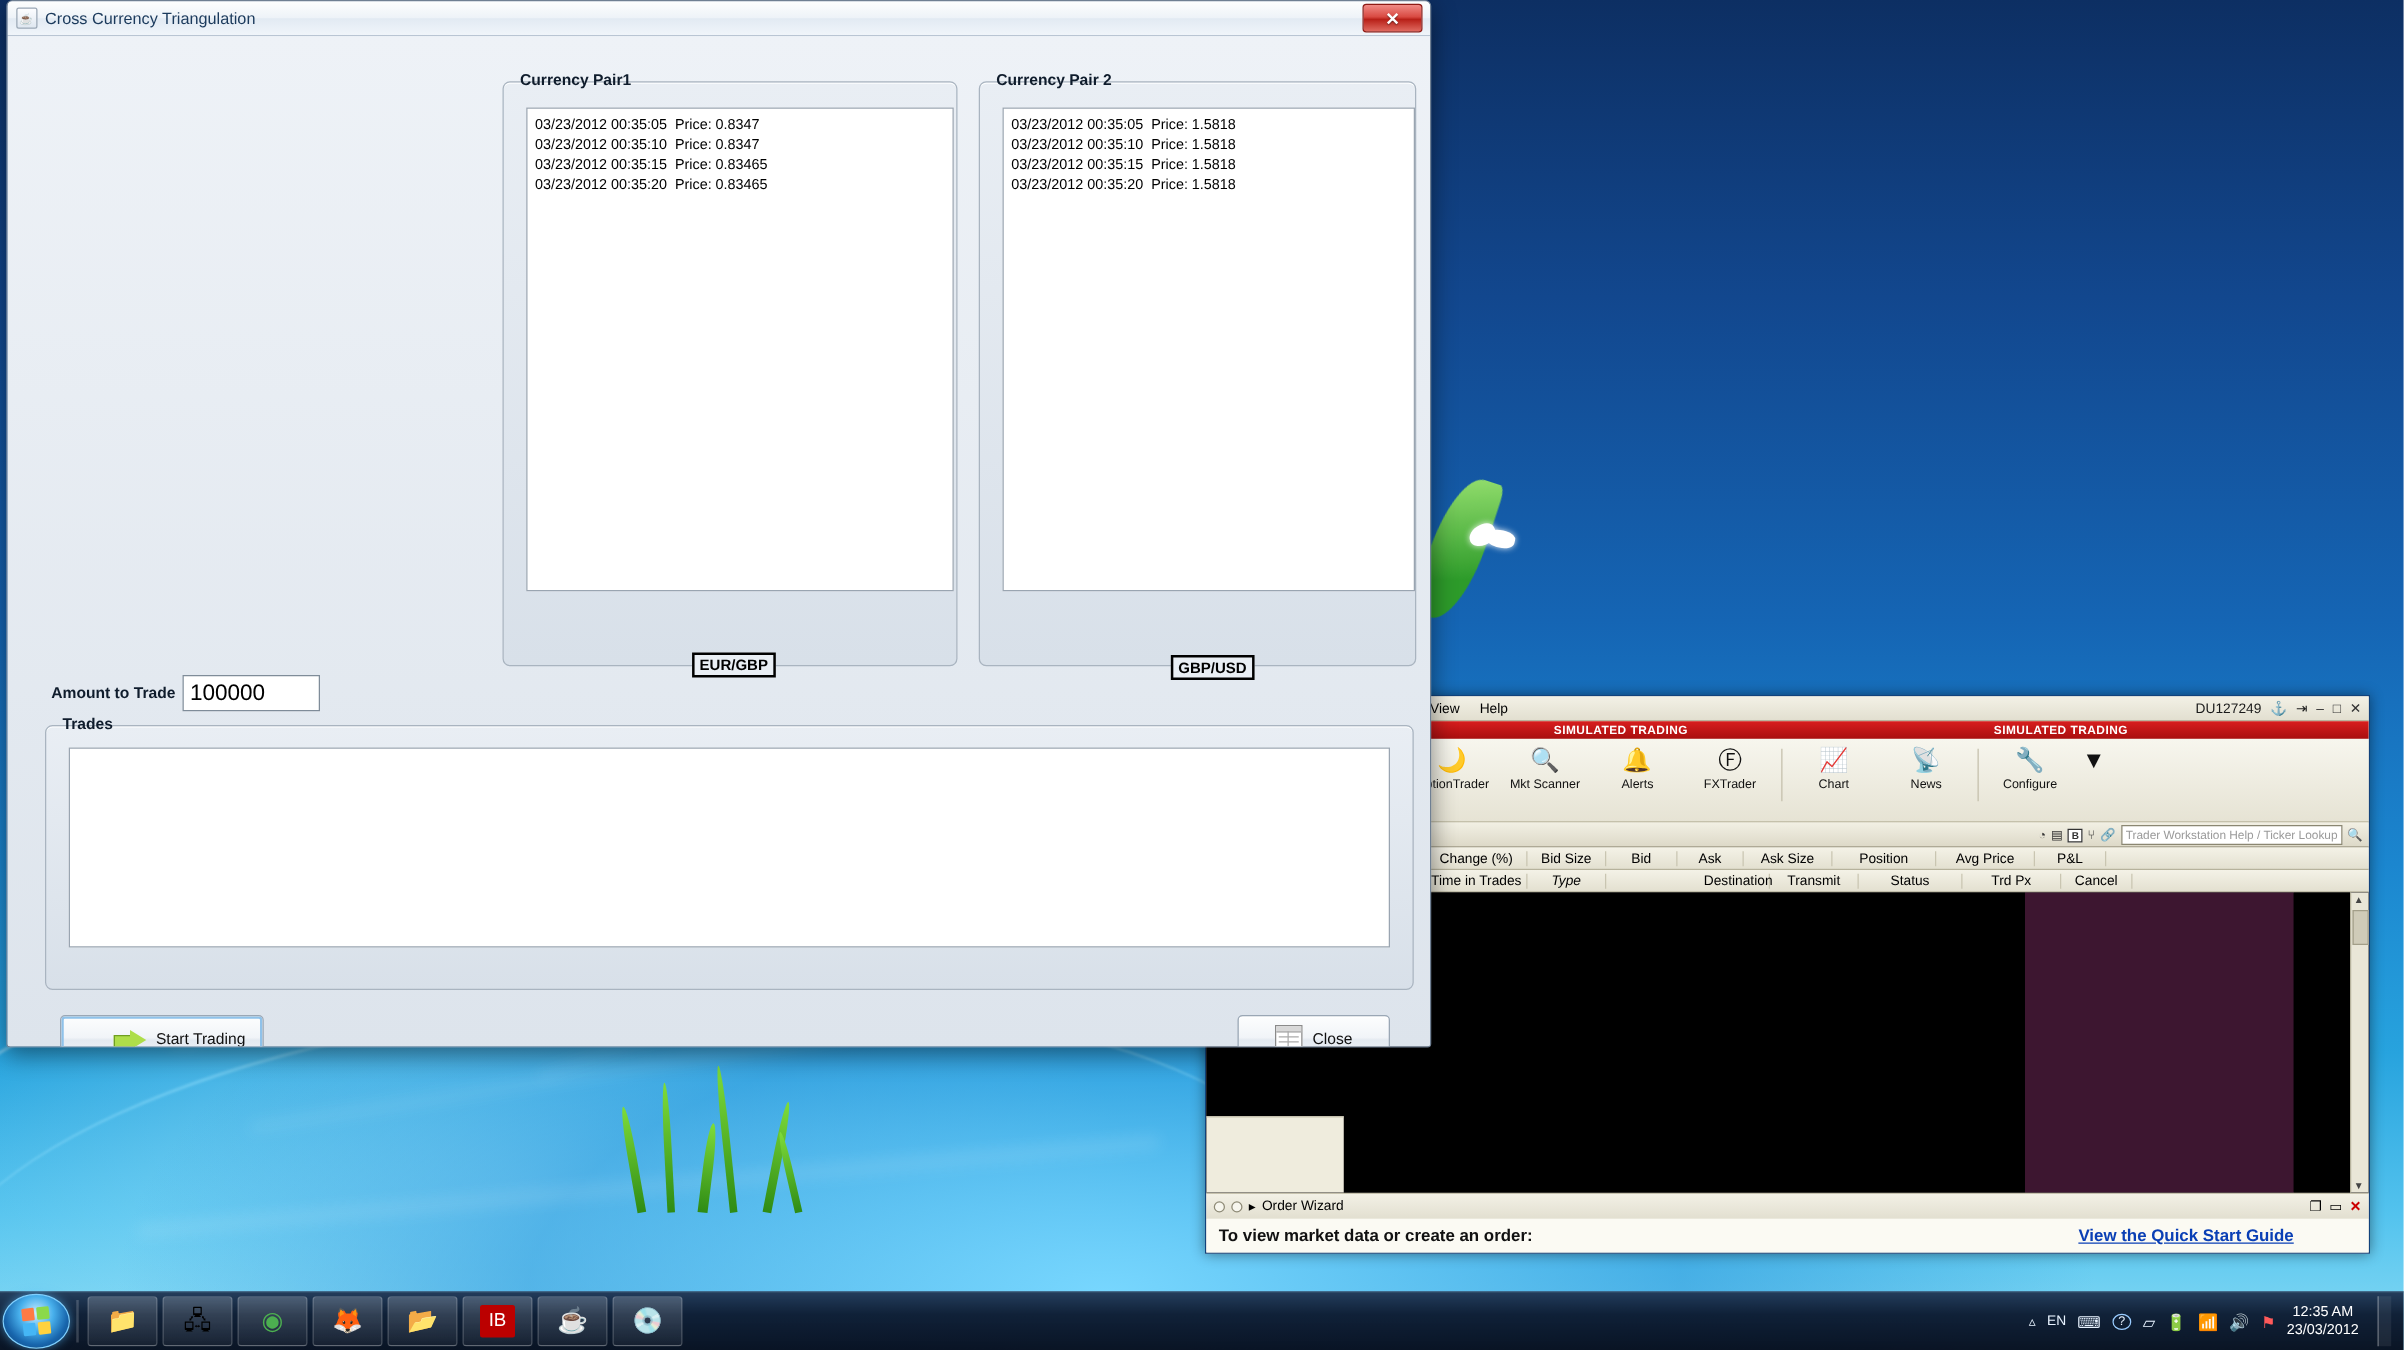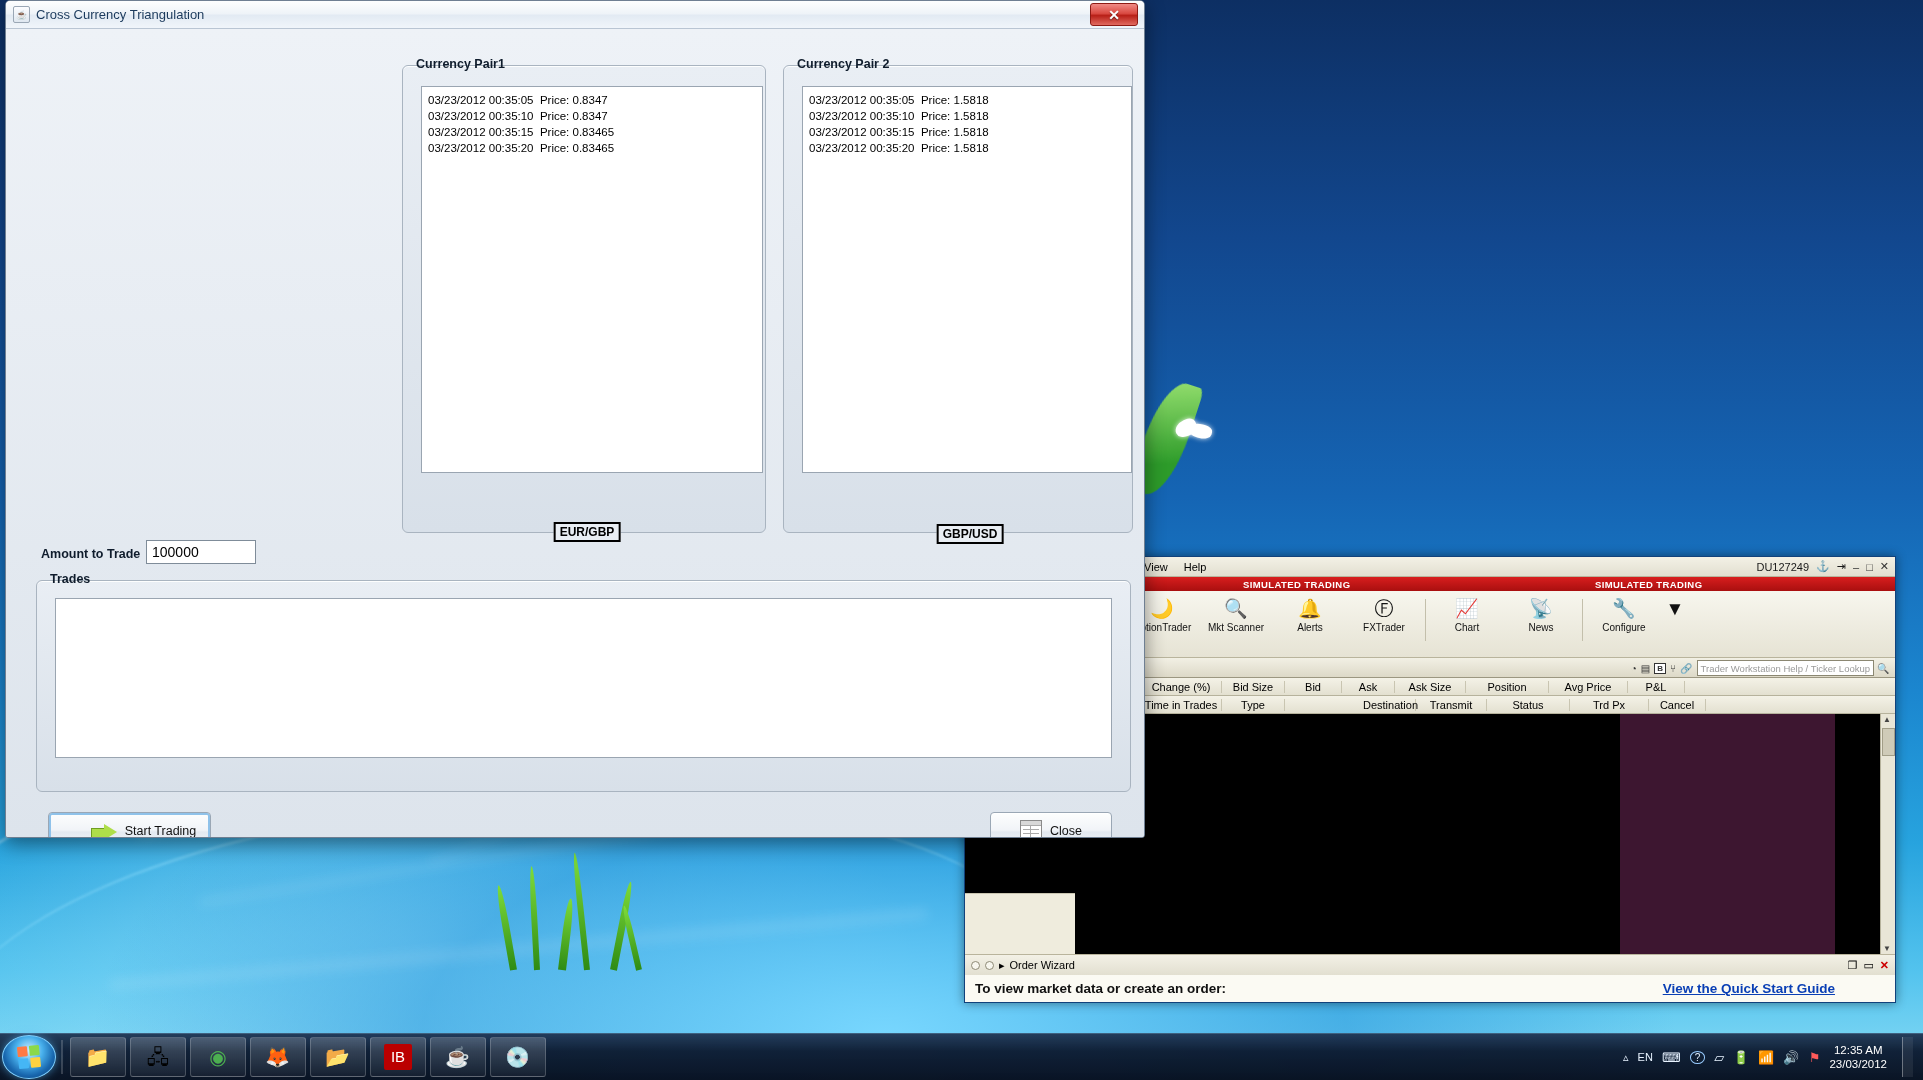--- a/index.html
+++ b/index.html
@@ -156,21 +156,21 @@
     font-family:"Liberation Sans",sans-serif;
   }
   .listbox .row{height:16px;line-height:16px;white-space:pre;}
   .pair-label{
     position:absolute;border:2px solid #000;background:#e9eef4;
     font-size:12px;font-weight:bold;color:#000;padding:1px 4px;
   }
   .amount-label{position:absolute;font-size:12.5px;font-weight:bold;color:#0f1c2c;}
   .amount-input{
     position:absolute;background:#fff;border:1px solid #7f8c99;
-    font-size:14px;color:#000;padding:3px 5px;
+    font-size:18px;color:#000;padding:3px 5px;
   }
   .trades-box{
     position:absolute;background:#fff;border:1px solid #9aa5b1;
   }
   .btn{
     position:absolute;display:flex;align-items:center;justify-content:center;gap:8px;
     background:linear-gradient(180deg,#fdfefe 0%,#f1f4f8 47%,#e3e9f0 53%,#f3f6fa 100%);
     border:1px solid #9aa7b5;border-radius:4px;font-size:12.5px;color:#111;cursor:pointer;
     box-shadow:inset 0 1px 0 #fff;
   }
@@ -342,21 +342,21 @@
     <div class="c" style="width:70px;">Ask Size</div>
     <div class="c" style="width:82px;">Position</div>
     <div class="c" style="width:78px;">Avg Price</div>
     <div class="c" style="width:56px;">P&amp;L</div>
     <div class="c" style="flex:1;border-right:none;"></div>
   </div>
   <div class="hdr-row">
     <div class="c" style="width:110px;"></div>
     <div class="c" style="width:64px;">Quantity</div>
     <div class="c" style="width:80px;">Time in Trades</div>
-    <div class="c" style="width:62px;">Type</div>
+    <div class="c" style="width:62px;font-style:italic;">Type</div>
     <div class="c" style="width:56px;margin-top:40px;">Lmt Price</div>
     <div class="c" style="width:52px;padding-left:21px;">Destination</div>
     <div class="c" style="width:70px;">Transmit</div>
     <div class="c" style="width:82px;">Status</div>
     <div class="c" style="width:78px;">Trd Px</div>
     <div class="c" style="width:56px;">Cancel</div>
     <div class="c" style="flex:1;border-right:none;"></div>
   </div>
 
   <div class="grid">

